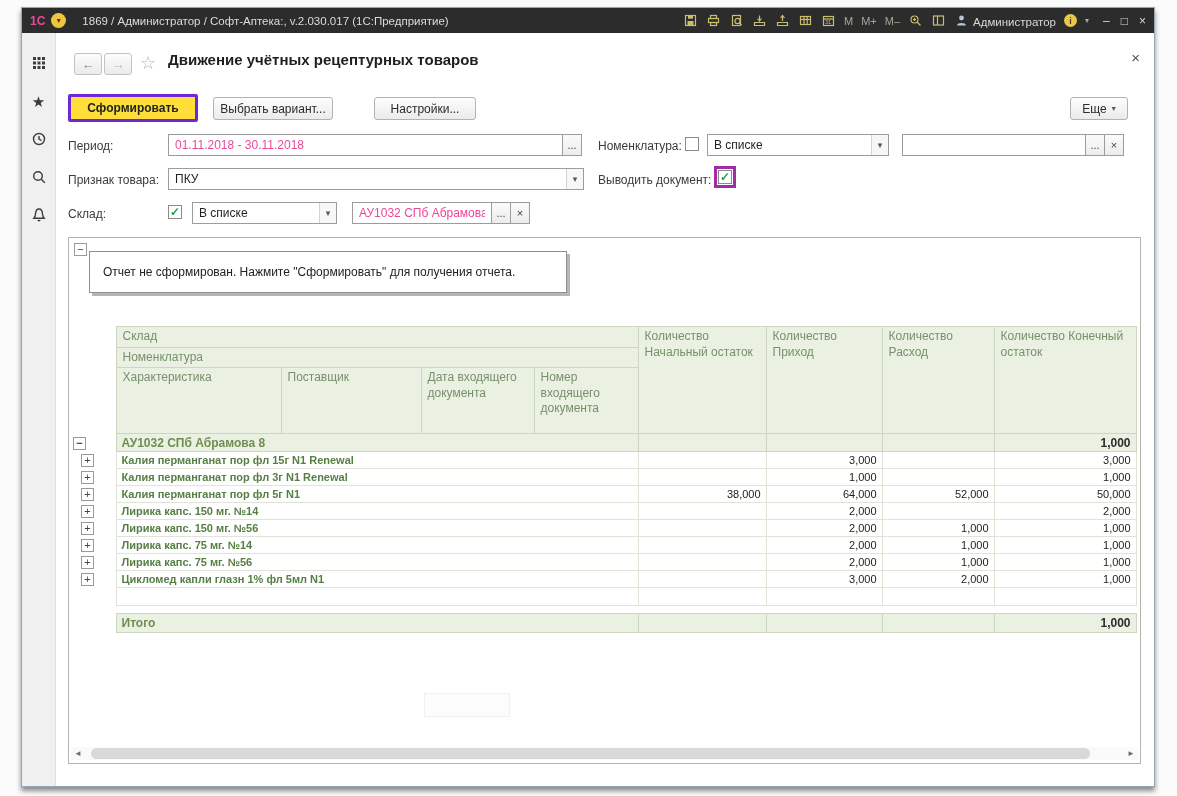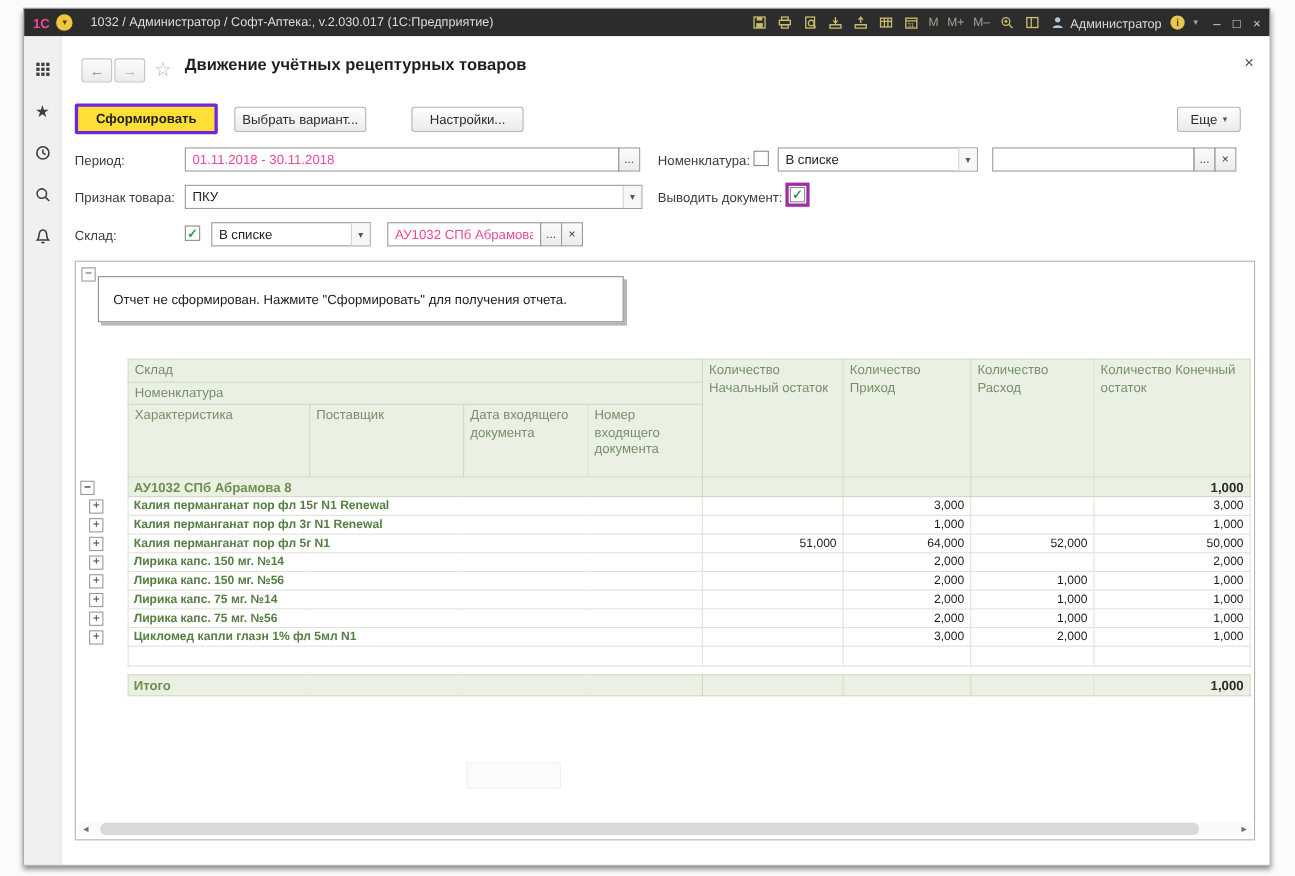--- a/index.html
+++ b/index.html
@@ -109,21 +109,21 @@
 </head>
 <body>
 
 <div class="window">
 
   <div class="titlebar">
     <span class="logo-1c">1С</span>
     <span class="menu-circle">
         <span>▾</span>
       </span>
-    <span class="tb-title">1032 / Администратор / Софт-Аптека:, v.2.030.017  (1С:Предприятие)</span>
+    <span class="tb-title">1869 / Администратор / Софт-Аптека:, v.2.030.017  (1С:Предприятие)</span>
     <div class="tb-right">
       <span class="tb-ic">
         <svg width="13" height="13" viewBox="0 0 13 13">
             <rect x="1.5" y="1.5" width="10" height="10"></rect>
             <rect x="4" y="1.7" width="5" height="3" fill="#c9bd6e" stroke="none"></rect>
             <rect x="3.5" y="7" width="6" height="4.3" fill="#c9bd6e" stroke="none"></rect>
           </svg>
       </span>
       <span class="tb-ic">
         <svg width="13" height="13" viewBox="0 0 13 13">
@@ -362,21 +362,21 @@
     <td class="gut"><span class="box">+</span></td>
     <td class="name" colspan="4">Калия перманганат пор фл 3г N1 Renewal</td>
     <td class="num"></td>
     <td class="num">1,000</td>
     <td class="num"></td>
     <td class="num">1,000</td>
   </tr>
               <tr class="drow">
     <td class="gut"><span class="box">+</span></td>
     <td class="name" colspan="4">Калия перманганат пор фл 5г N1</td>
-    <td class="num">51,000</td>
+    <td class="num">38,000</td>
     <td class="num">64,000</td>
     <td class="num">52,000</td>
     <td class="num">50,000</td>
   </tr>
               <tr class="drow">
     <td class="gut"><span class="box">+</span></td>
     <td class="name" colspan="4">Лирика капс. 150 мг. №14</td>
     <td class="num"></td>
     <td class="num">2,000</td>
     <td class="num"></td>

